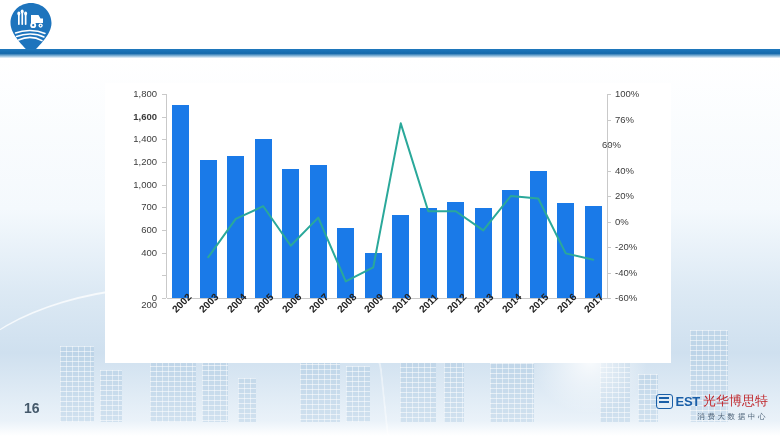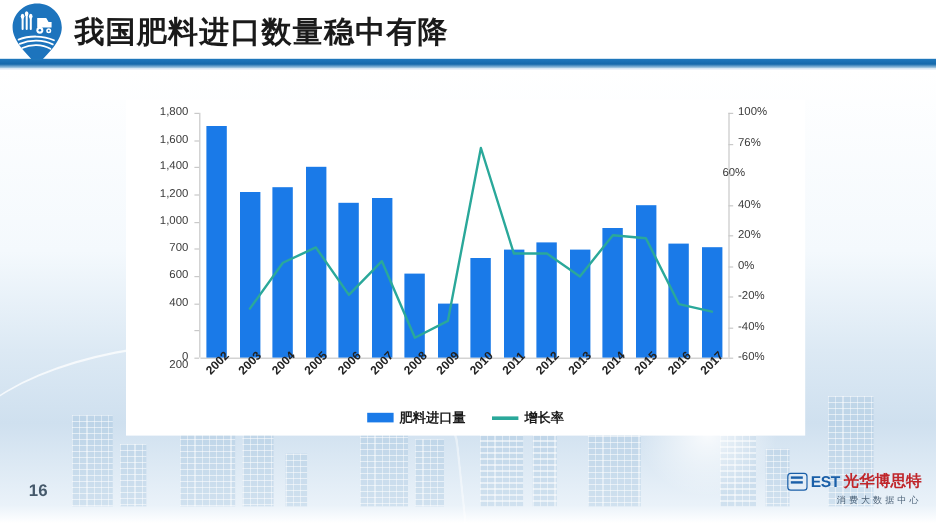--- a/index.html
+++ b/index.html
@@ -106,21 +106,21 @@
   #brand-mark{
     display:inline-block;width:15px;height:13px;border:1.6px solid #1a5fa8;
     border-radius:3px;position:relative;
   }
   #brand-mark::before,#brand-mark::after{
     content:"";position:absolute;left:2px;right:3px;height:1.6px;background:#1a5fa8;
   }
   #brand-mark::before{top:2.6px;}
   #brand-mark::after{top:6.6px;}
   #brand-best{font-size:13px;font-weight:bold;color:#1a5fa8;letter-spacing:-.3px;}
-  #brand-cn{font-size:13px;font-weight:bold;color:#c0262b;letter-spacing:0px;}
+  #brand-cn{font-size:13px;font-weight:normal;color:#c0262b;letter-spacing:0px;}
   #brand-sub{font-size:7.5px;color:#4a6076;letter-spacing:2.6px;margin-top:2px;}
 </style>
 </head>
 <body>
 
 <div id="header">
 
   <div id="logo-pin">
     <svg width="46" height="54" viewBox="0 0 46 54" aria-hidden="true">
       <path d="M23 1 C11.5 1 2.5 9.8 2.5 21 C2.5 32.5 15 44 23 52 C31 44 43.5 32.5 43.5 21 C43.5 9.8 34.5 1 23 1 Z" fill="#1d74bd"></path>
@@ -138,21 +138,20 @@
       <circle cx="25.2" cy="23.2" r="1.1" fill="#1d74bd"></circle>
       <circle cx="32.6" cy="23.6" r=".8" fill="#1d74bd"></circle>
       <g stroke="#ffffff" stroke-width="1.5" fill="none" stroke-linecap="round">
         <path d="M7.5 31 C16 27.5 28 27.5 37 31.5"></path>
         <path d="M8.5 34.5 C17 31 28 31 36 35"></path>
         <path d="M10.5 38 C18 34.6 27 34.8 34 38.6"></path>
       </g>
     </svg>
   </div>
 
-  <div id="title-text">我国肥料进口数量稳中有降</div>
   <div id="header-rule"></div>
   <div id="header-rule-shade"></div>
 </div>
 
 <div id="stage">
 
   <div class="bld" style="left:60px;width:34px;height:76px;">
       <i></i>
     </div>
   <div class="bld" style="left:100px;width:22px;height:52px;">
@@ -211,21 +210,21 @@
           <div class="ylab" style="left: 0px; width: 52px; top: 142px;">600</div>
           <div class="tickmark l" style="top: 147px;"></div>
           <div class="ylab" style="left: 0px; width: 52px; top: 119.333px;">700</div>
           <div class="tickmark l" style="top: 124.333px;"></div>
           <div class="ylab" style="left: 0px; width: 52px; top: 96.6667px;">1,000</div>
           <div class="tickmark l" style="top: 101.667px;"></div>
           <div class="ylab" style="left: 0px; width: 52px; top: 74px;">1,200</div>
           <div class="tickmark l" style="top: 79px;"></div>
           <div class="ylab" style="left: 0px; width: 52px; top: 51.3333px;">1,400</div>
           <div class="tickmark l" style="top: 56.3333px;"></div>
-          <div class="ylab" style="left: 0px; width: 52px; top: 28.6667px;">1,600</div>
+          <div class="ylab" style="left: 0px; width: 52px; top: 28.6667px; font-weight: bold;">1,600</div>
           <div class="tickmark l" style="top: 33.6667px;"></div>
           <div class="ylab" style="left: 0px; width: 52px; top: 6px;">1,800</div>
           <div class="tickmark l" style="top: 11px;"></div>
         </div>
       <div id="ticks-right">
           <div class="ylab right" style="left: 510px; width: 50px; top: 210px;">-60%</div>
           <div class="tickmark r" style="top: 215px;"></div>
           <div class="ylab right" style="left: 510px; width: 50px; top: 184.5px;">-40%</div>
           <div class="tickmark r" style="top: 189.5px;"></div>
           <div class="ylab right" style="left: 510px; width: 50px; top: 159px;">-20%</div>
@@ -294,30 +293,20 @@
           <div class="xtick" style="left: 405.75px;"></div>
           <div class="xlab" style="left: 394.75px; top: 224px;">2014</div>
           <div class="xtick" style="left: 433.25px;"></div>
           <div class="xlab" style="left: 422.25px; top: 224px;">2015</div>
           <div class="xtick" style="left: 460.75px;"></div>
           <div class="xlab" style="left: 449.75px; top: 224px;">2016</div>
           <div class="xtick" style="left: 488.25px;"></div>
           <div class="xlab" style="left: 477.25px; top: 224px;">2017</div>
         </div>
 
-      <div id="legend">
-        <div class="lg">
-          <span class="lg-bar"></span>
-          <span>肥料进口量</span>
-        </div>
-        <div class="lg">
-          <span class="lg-line"></span>
-          <span>增长率</span>
-        </div>
-      </div>
 
     </div>
   </div>
 
   <div id="pageno">16</div>
 
   <div id="brand">
     <div id="brand-row">
       <span id="brand-mark"></span>
       <span id="brand-best">EST</span>

